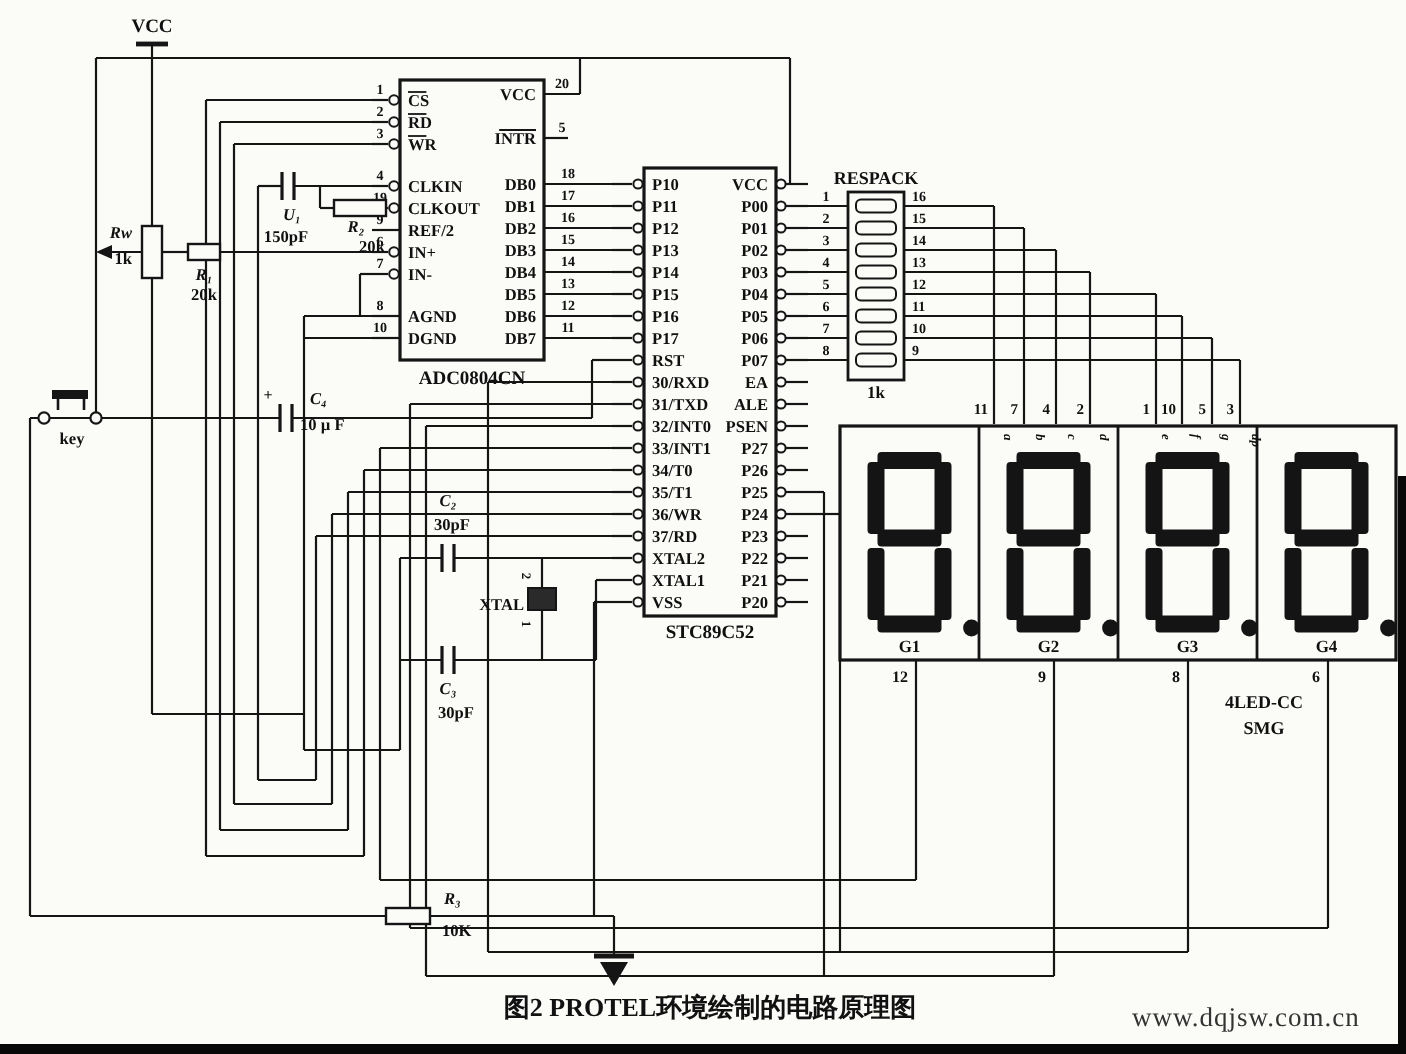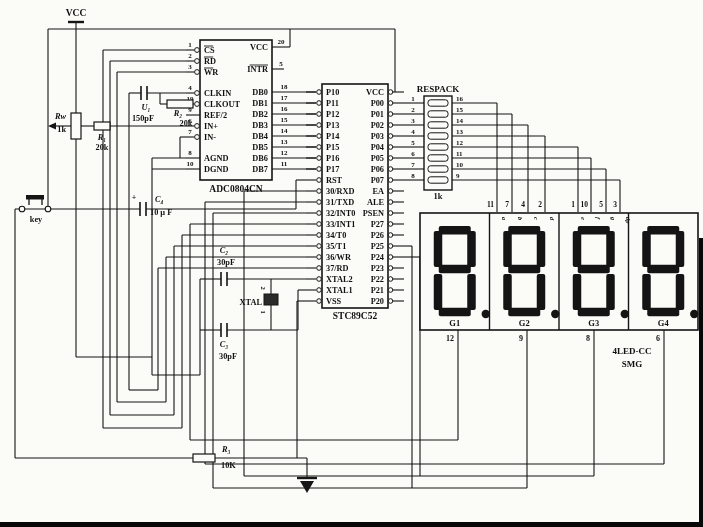--- a/index.html
+++ b/index.html
@@ -445,13 +445,15 @@
       <text x="261" y="288" font-size="6.5" text-anchor="middle" font-family="&quot;Liberation Serif&quot;,&quot;DejaVu Serif&quot;,serif" font-weight="bold" font-style="normal" transform="rotate(90 261 288)">2</text>
       <text x="261" y="312" font-size="6.5" text-anchor="middle" font-family="&quot;Liberation Serif&quot;,&quot;DejaVu Serif&quot;,serif" font-weight="bold" font-style="normal" transform="rotate(90 261 312)">1</text>
       <rect x="193" y="454" width="22" height="8" fill="#fbfbf8" stroke="#151515" stroke-width="1.2"></rect>
       <text x="222" y="452" font-size="8.3" text-anchor="start" font-family="&quot;Liberation Serif&quot;,&quot;DejaVu Serif&quot;,serif" font-weight="bold" font-style="italic">R₃</text>
       <text x="221" y="468" font-size="8.3" text-anchor="start" font-family="&quot;Liberation Serif&quot;,&quot;DejaVu Serif&quot;,serif" font-weight="bold" font-style="normal">10K</text>
       <path d="M297 478 H317" fill="none" stroke="#151515" stroke-width="2.4"></path>
       <polygon points="300,481 314,481 307,493" fill="#151515"></polygon>
       <rect x="0" y="522" width="703" height="5" fill="#080808"></rect>
       <rect x="699" y="238" width="4" height="289" fill="#080808"></rect>
     </svg>
+  <div id="caption" class="overlay">图2  PROTEL环境绘制的电路原理图</div>
+  <div id="watermark" class="overlay">www.dqjsw.com.cn</div>
 </div>
 
 </body></html>

